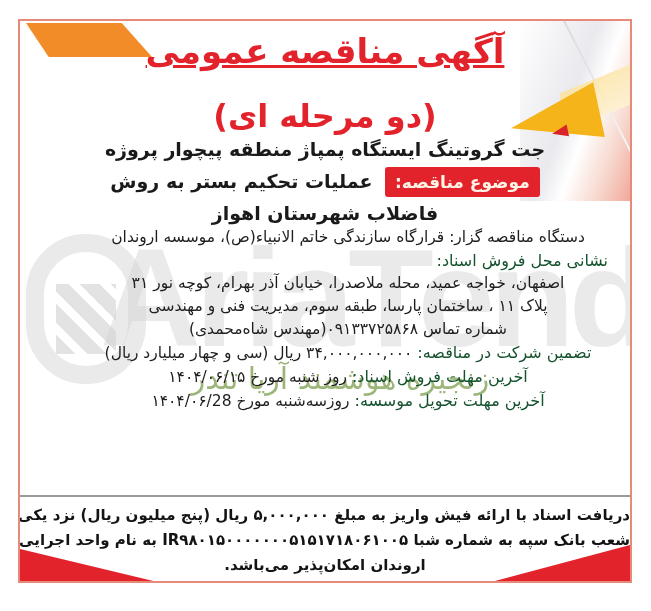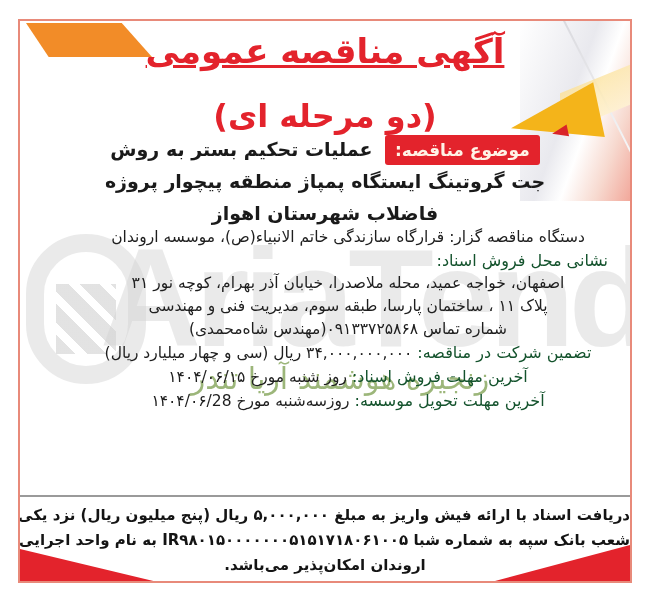--- a/index.html
+++ b/index.html
@@ -154,25 +154,25 @@
     <div class="wm-text">AriaTender</div>
     <div class="wm-sub">زنجیره هوشمند آریا تندر</div>
   </div>
 
   <div class="badge"></div>
 
   <div class="title-1">آگهی مناقصه عمومی</div>
   <div class="title-2">(دو مرحله ای)</div>
 
   <div class="subject">
+    <span class="subject-line">جت گروتینگ ایستگاه پمپاژ منطقه پیچوار پروژه</span>
     <span class="subject-line">
       <span class="subject-label">موضوع مناقصه:</span>
       <span>عملیات تحکیم بستر به روش</span>
     </span>
-    <span class="subject-line">جت گروتینگ ایستگاه پمپاژ منطقه پیچوار پروژه</span>
     <span class="subject-line">فاضلاب شهرستان اهواز</span>
   </div>
 
   <div class="info">
     <span class="row">دستگاه مناقصه گزار: قرارگاه سازندگی خاتم الانبیاء(ص)، موسسه اروندان</span>
     <span class="row heading red">نشانی محل فروش اسناد:</span>
     <span class="row">اصفهان، خواجه عمید، محله ملاصدرا، خیابان آذر بهرام، کوچه نور ۳۱</span>
     <span class="row">پلاک ۱۱ ، ساختمان پارسا، طبقه سوم، مدیریت فنی و مهندسی</span>
     <span class="row">شماره تماس ۰۹۱۳۳۷۲۵۸۶۸(مهندس شاه‌محمدی)</span>
     <span class="row">

